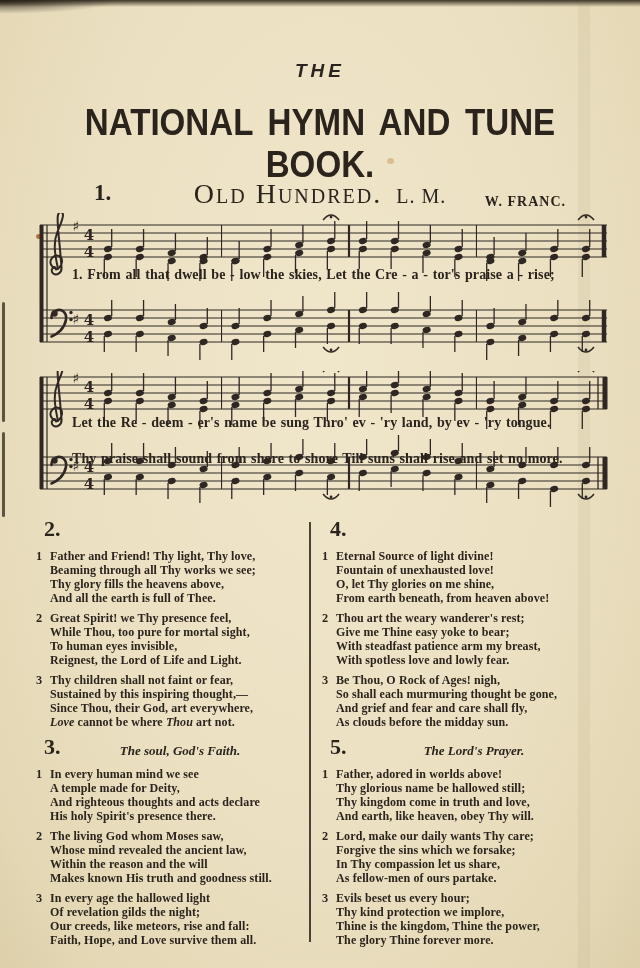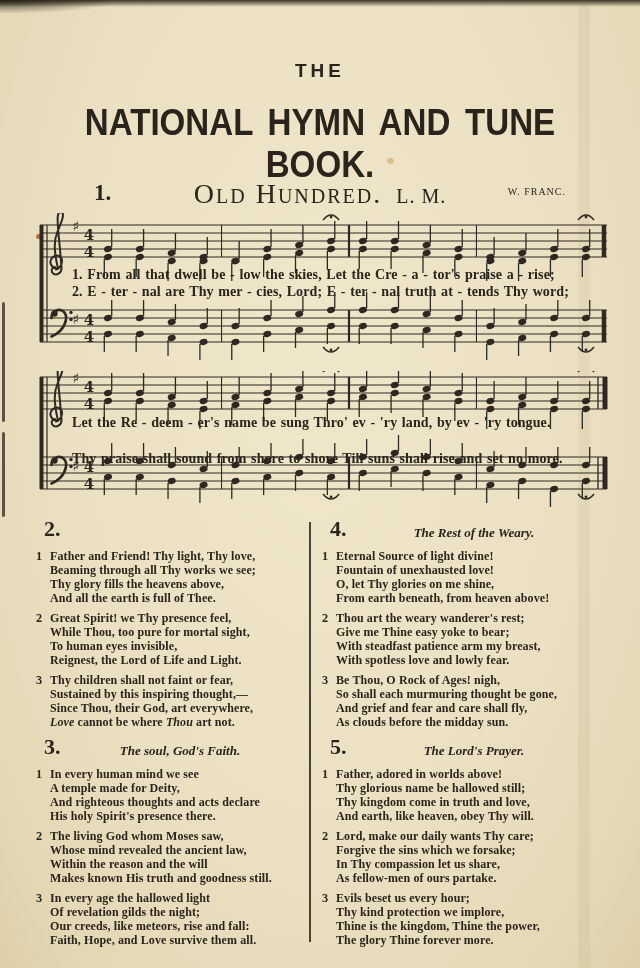--- a/index.html
+++ b/index.html
@@ -10,31 +10,31 @@
   }
   .scan-edge-top{position:absolute;top:0;left:0;right:0;height:7px;
     background:linear-gradient(180deg, rgba(42,34,22,.9), rgba(42,34,22,0));}
   .scan-corner{position:absolute;top:0;left:0;width:120px;height:14px;
     background:radial-gradient(ellipse at 0% 0%, rgba(30,24,14,.8), rgba(30,24,14,0) 70%);}
   .scan-band-right{position:absolute;top:0;bottom:0;left:578px;width:12px;background:rgba(125,108,70,.07);}
   .gutter-mark{position:absolute;left:2px;width:3px;background:#2e2619;opacity:.75;border-radius:2px;}
   .fox-spot{position:absolute;border-radius:50%;}
 
   .series-title{position:absolute;top:60px;left:0;right:0;text-align:center;
-    font-family:"Liberation Sans", sans-serif;font-weight:bold;font-size:19px;letter-spacing:4px;}
+    font-family:"Liberation Sans", sans-serif;font-weight:bold;font-size:19px;letter-spacing:4px;font-style:italic;}
   .book-title{position:absolute;top:102px;left:0;right:0;text-align:center;
     font-family:"Liberation Sans", sans-serif;font-weight:bold;font-size:36px;letter-spacing:0;
     word-spacing:6px;transform:scaleX(.92);}
 
   .tune-header{position:absolute;top:178px;left:30px;width:580px;height:38px;}
   .tune-no{position:absolute;left:64px;top:2px;font-size:23px;font-weight:bold;}
   .tune-title-wrap{position:absolute;left:0;right:0;top:0;text-align:center;}
   .tune-title{font-variant:small-caps;font-size:28px;letter-spacing:2px;}
   .tune-meter{font-size:20px;letter-spacing:1px;margin-left:14px;font-variant:small-caps;}
-  .tune-composer{position:absolute;right:44px;top:8px;font-size:10px;font-weight:normal;letter-spacing:1px;}
+  .tune-composer{position:absolute;right:44px;top:16px;font-size:14px;font-weight:bold;letter-spacing:1px;}
 
   .music-sys{position:absolute;left:30px;width:580px;}
   #sys1{top:213px;height:152px;}
   #sys2{top:371px;height:142px;}
   .music-sys svg{position:absolute;left:0;top:0;}
   .lyric{position:absolute;left:42px;width:534px;font-weight:bold;font-size:14px;
     white-space:nowrap;letter-spacing:.1px;word-spacing:1px;color:#2b241c;}
   #sys1 .lyric-1{top:54px;} #sys1 .lyric-2{top:71px;}
   #sys2 .lyric-1{top:44px;} #sys2 .lyric-2{top:65px;margin-top:15px;}
 
@@ -236,21 +236,20 @@
       <path d="M293.06666666666666 7 Q 301.06666666666666 -3 309.06666666666666 7" stroke="#2f2822" stroke-width="1.5" fill="none"></path>
       <circle cx="301.06666666666666" cy="4" r="1.4" fill="#2f2822"></circle>
       <path d="M293.06666666666666 134 Q 301.06666666666666 144 309.06666666666666 134" stroke="#2f2822" stroke-width="1.5" fill="none"></path>
       <circle cx="301.06666666666666" cy="137" r="1.4" fill="#2f2822"></circle>
       <path d="M548 7 Q 556 -3 564 7" stroke="#2f2822" stroke-width="1.5" fill="none"></path>
       <circle cx="556" cy="4" r="1.4" fill="#2f2822"></circle>
       <path d="M548 134 Q 556 144 564 134" stroke="#2f2822" stroke-width="1.5" fill="none"></path>
       <circle cx="556" cy="137" r="1.4" fill="#2f2822"></circle>
     </svg>
   <div class="lyric lyric-1">1. From all that dwell be - low the skies, Let the Cre - a - tor's praise a - rise;</div>
-  <div class="lyric lyric-2">2.  E - ter - nal  are Thy mer - cies, Lord; E - ter - nal truth  at - tends Thy word;</div>
 </div>
 
 <div class="music-sys" id="sys2">
   <svg width="580" height="142" viewBox="0 0 580 142">
       <line x1="10" y1="6" x2="577" y2="6" stroke="#2f2822" stroke-width="1.1"></line>
       <line x1="10" y1="14" x2="577" y2="14" stroke="#2f2822" stroke-width="1.1"></line>
       <line x1="10" y1="22" x2="577" y2="22" stroke="#2f2822" stroke-width="1.1"></line>
       <line x1="10" y1="30" x2="577" y2="30" stroke="#2f2822" stroke-width="1.1"></line>
       <line x1="10" y1="38" x2="577" y2="38" stroke="#2f2822" stroke-width="1.1"></line>
       <line x1="10" y1="86" x2="577" y2="86" stroke="#2f2822" stroke-width="1.1"></line>
@@ -457,21 +456,20 @@
       <div class="verse">
         <span class="vno">3</span>
         <div class="vlines">In every age the hallowed light<br>Of revelation gilds the night;<br>Our creeds, like meteors, rise and fall:<br>Faith, Hope, and Love survive them all.</div>
       </div>
     </div>
   </div>
 <div class="col" id="col-right">
     <div class="hymn">
       <div class="hymn-head">
         <span class="hymn-no">4.</span>
-        <span class="hymn-title">The Rest of the Weary.</span>
       </div>
       <div class="verse">
         <span class="vno">1</span>
         <div class="vlines">Eternal Source of light divine!<br>Fountain of unexhausted love!<br>O, let Thy glories on me shine,<br>From earth beneath, from heaven above!</div>
       </div>
       <div class="verse">
         <span class="vno">2</span>
         <div class="vlines">Thou art the weary wanderer's rest;<br>Give me Thine easy yoke to bear;<br>With steadfast patience arm my breast,<br>With spotless love and lowly fear.</div>
       </div>
       <div class="verse">

